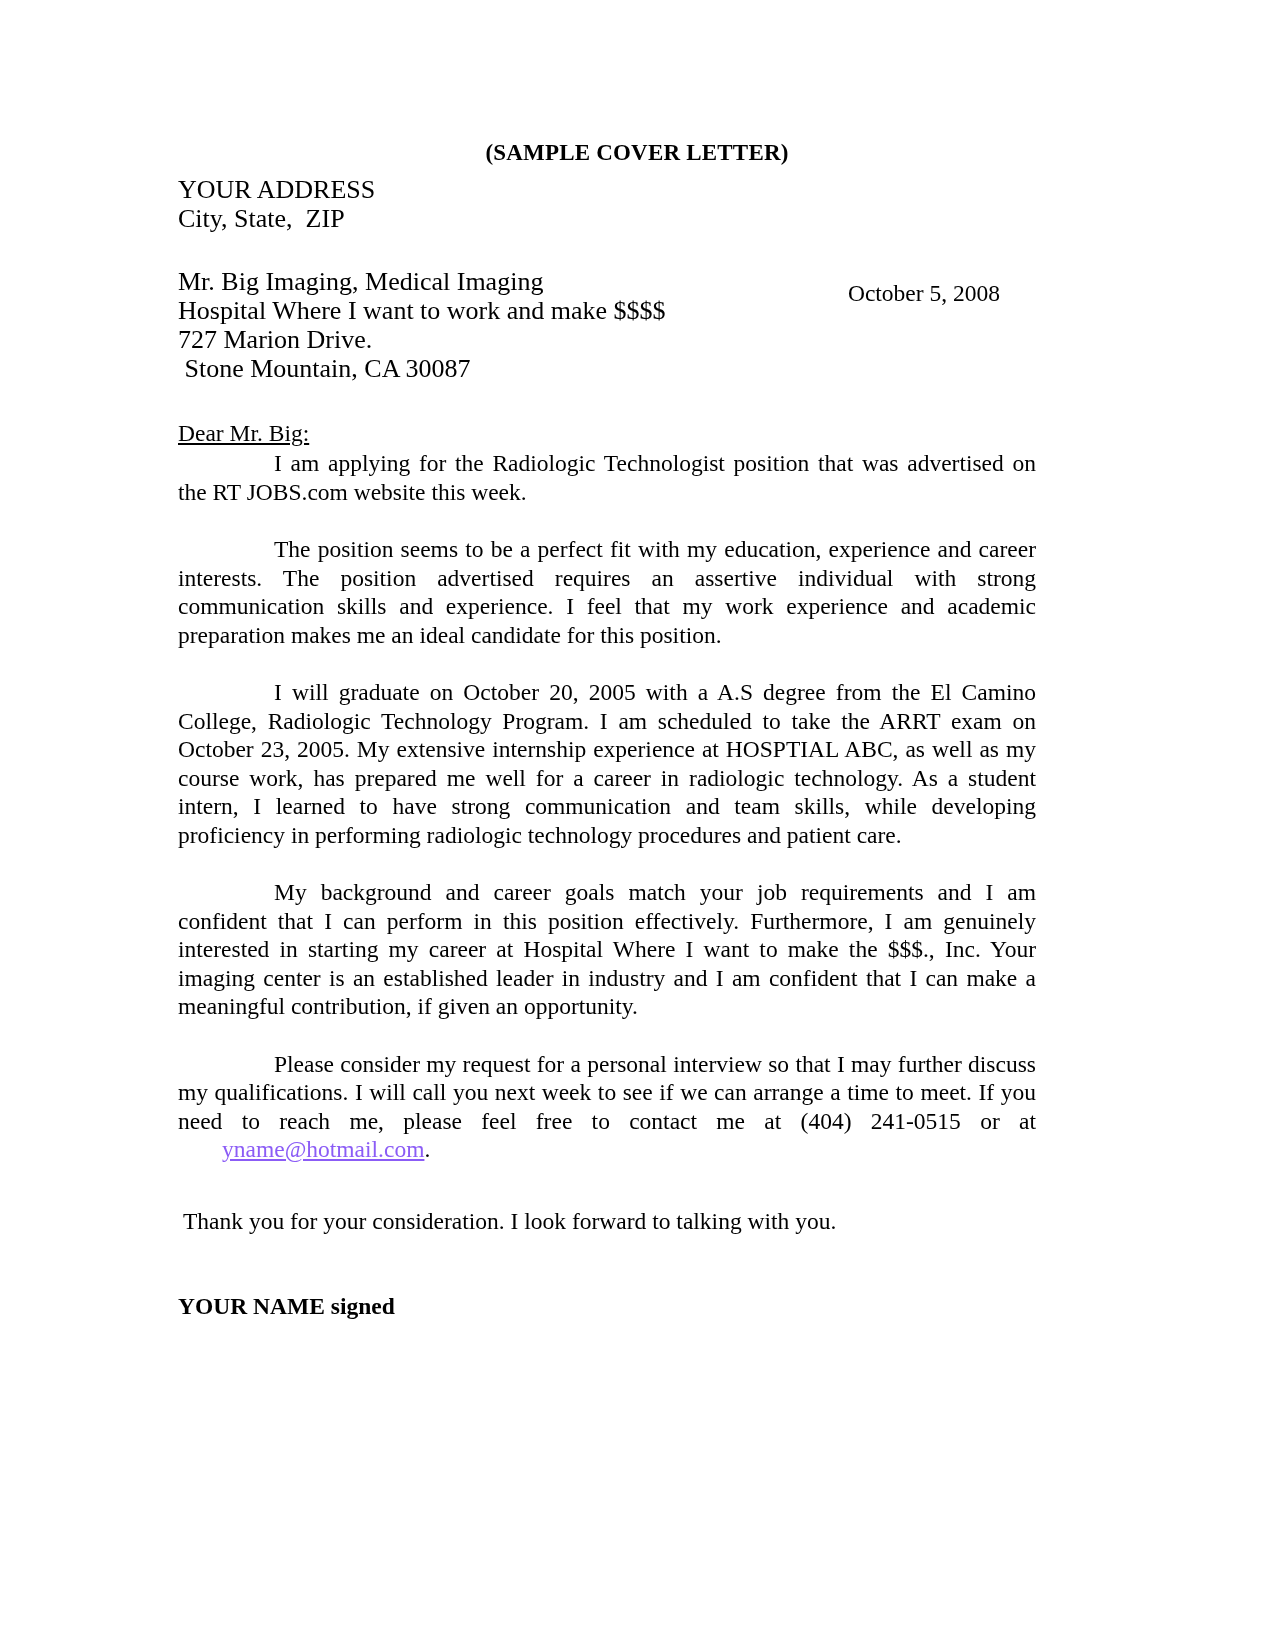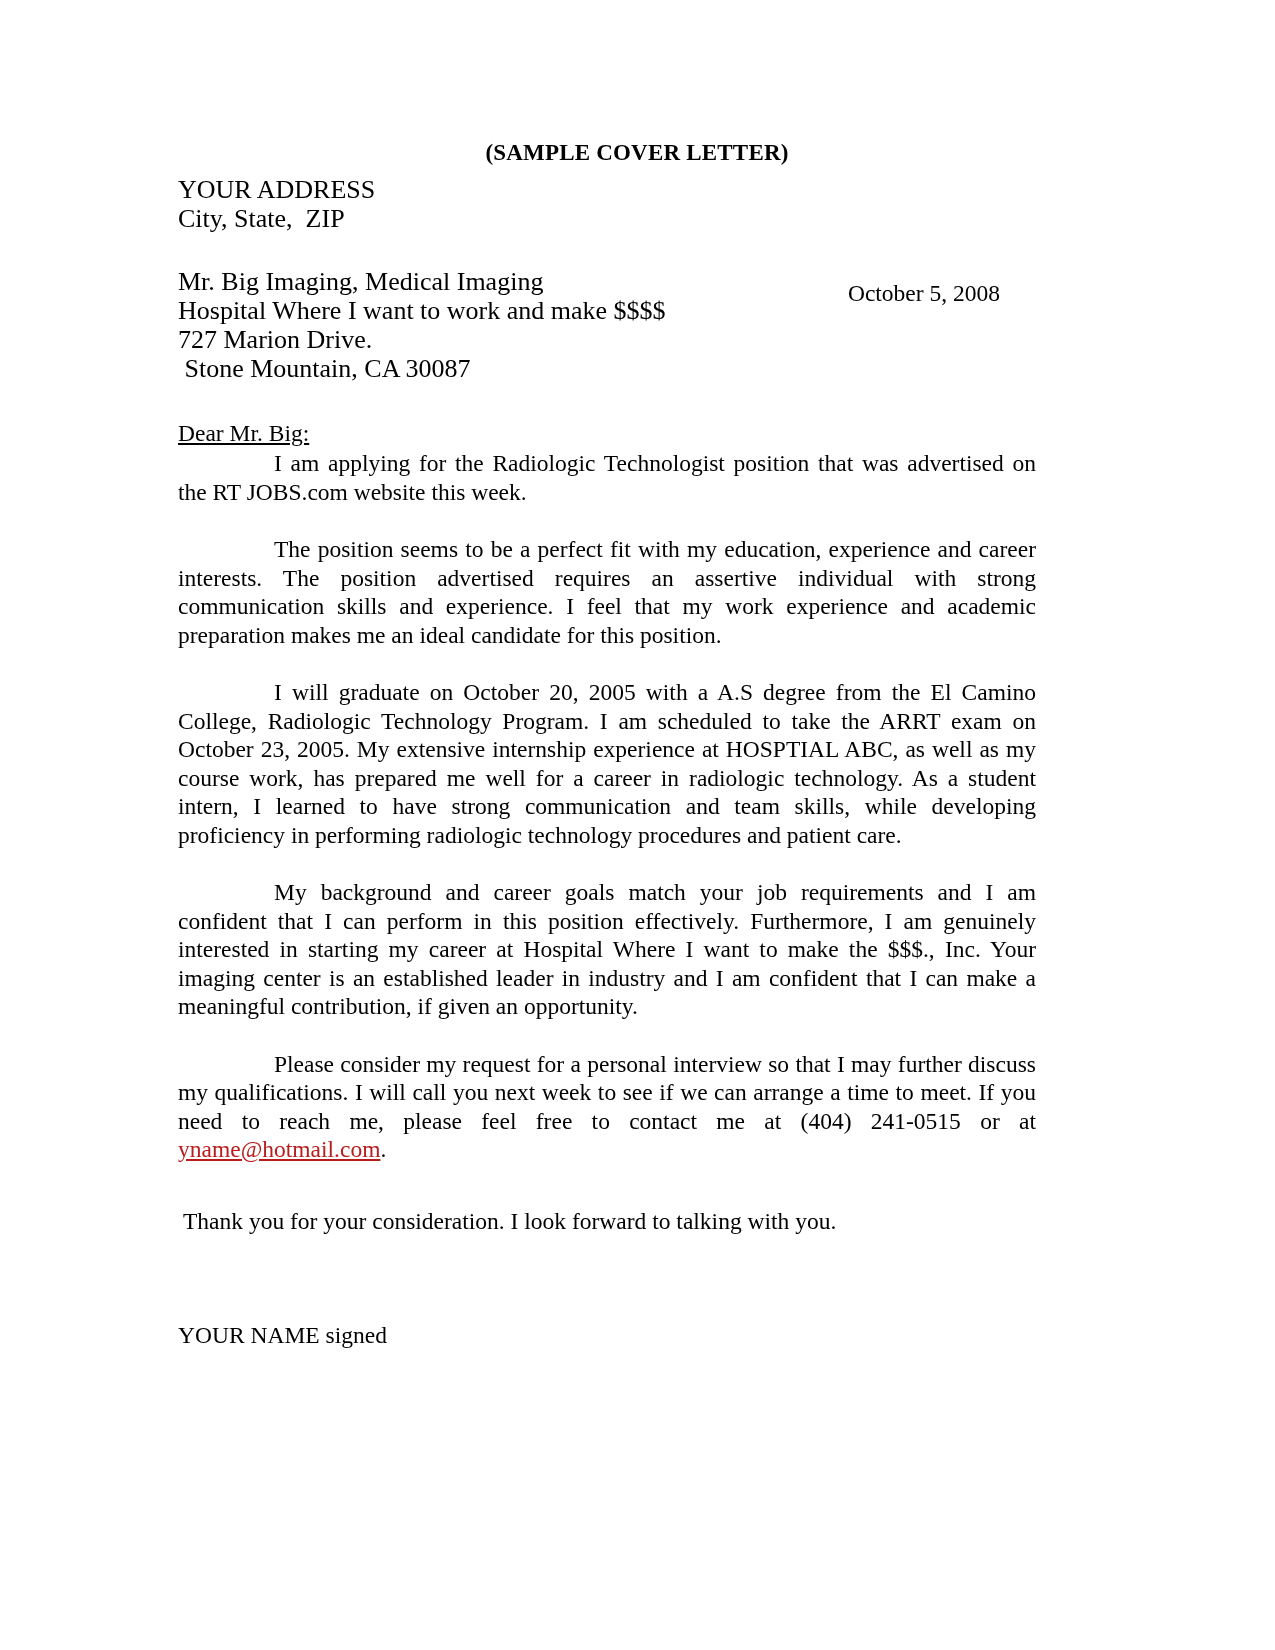--- a/index.html
+++ b/index.html
@@ -84,39 +84,41 @@
 
   p.para-first {
     margin-top: 1px;
   }
 
   p.para-gap {
     margin-top: 29px;
   }
 
   .email-link {
-    color: #b91c1c;
+    color: #8b5cf6;
     text-decoration: underline;
+    margin-left: 44px;
   }
 
   .thanks {
     margin-top: 43px;
     font-size: 23.5px;
     line-height: 29px;
     padding-left: 5px;
   }
 
   .sincerely {
     margin-top: 83px;
     font-size: 23.5px;
     line-height: 29px;
   }
 
   .signature-block {
-    margin-top: 85px;
+    margin-top: 56px;
+    font-weight: bold;
   }
 
   .signature-block .line {
     font-size: 23.5px;
     line-height: 29px;
   }
 </style>
 </head>
 <body>
 

